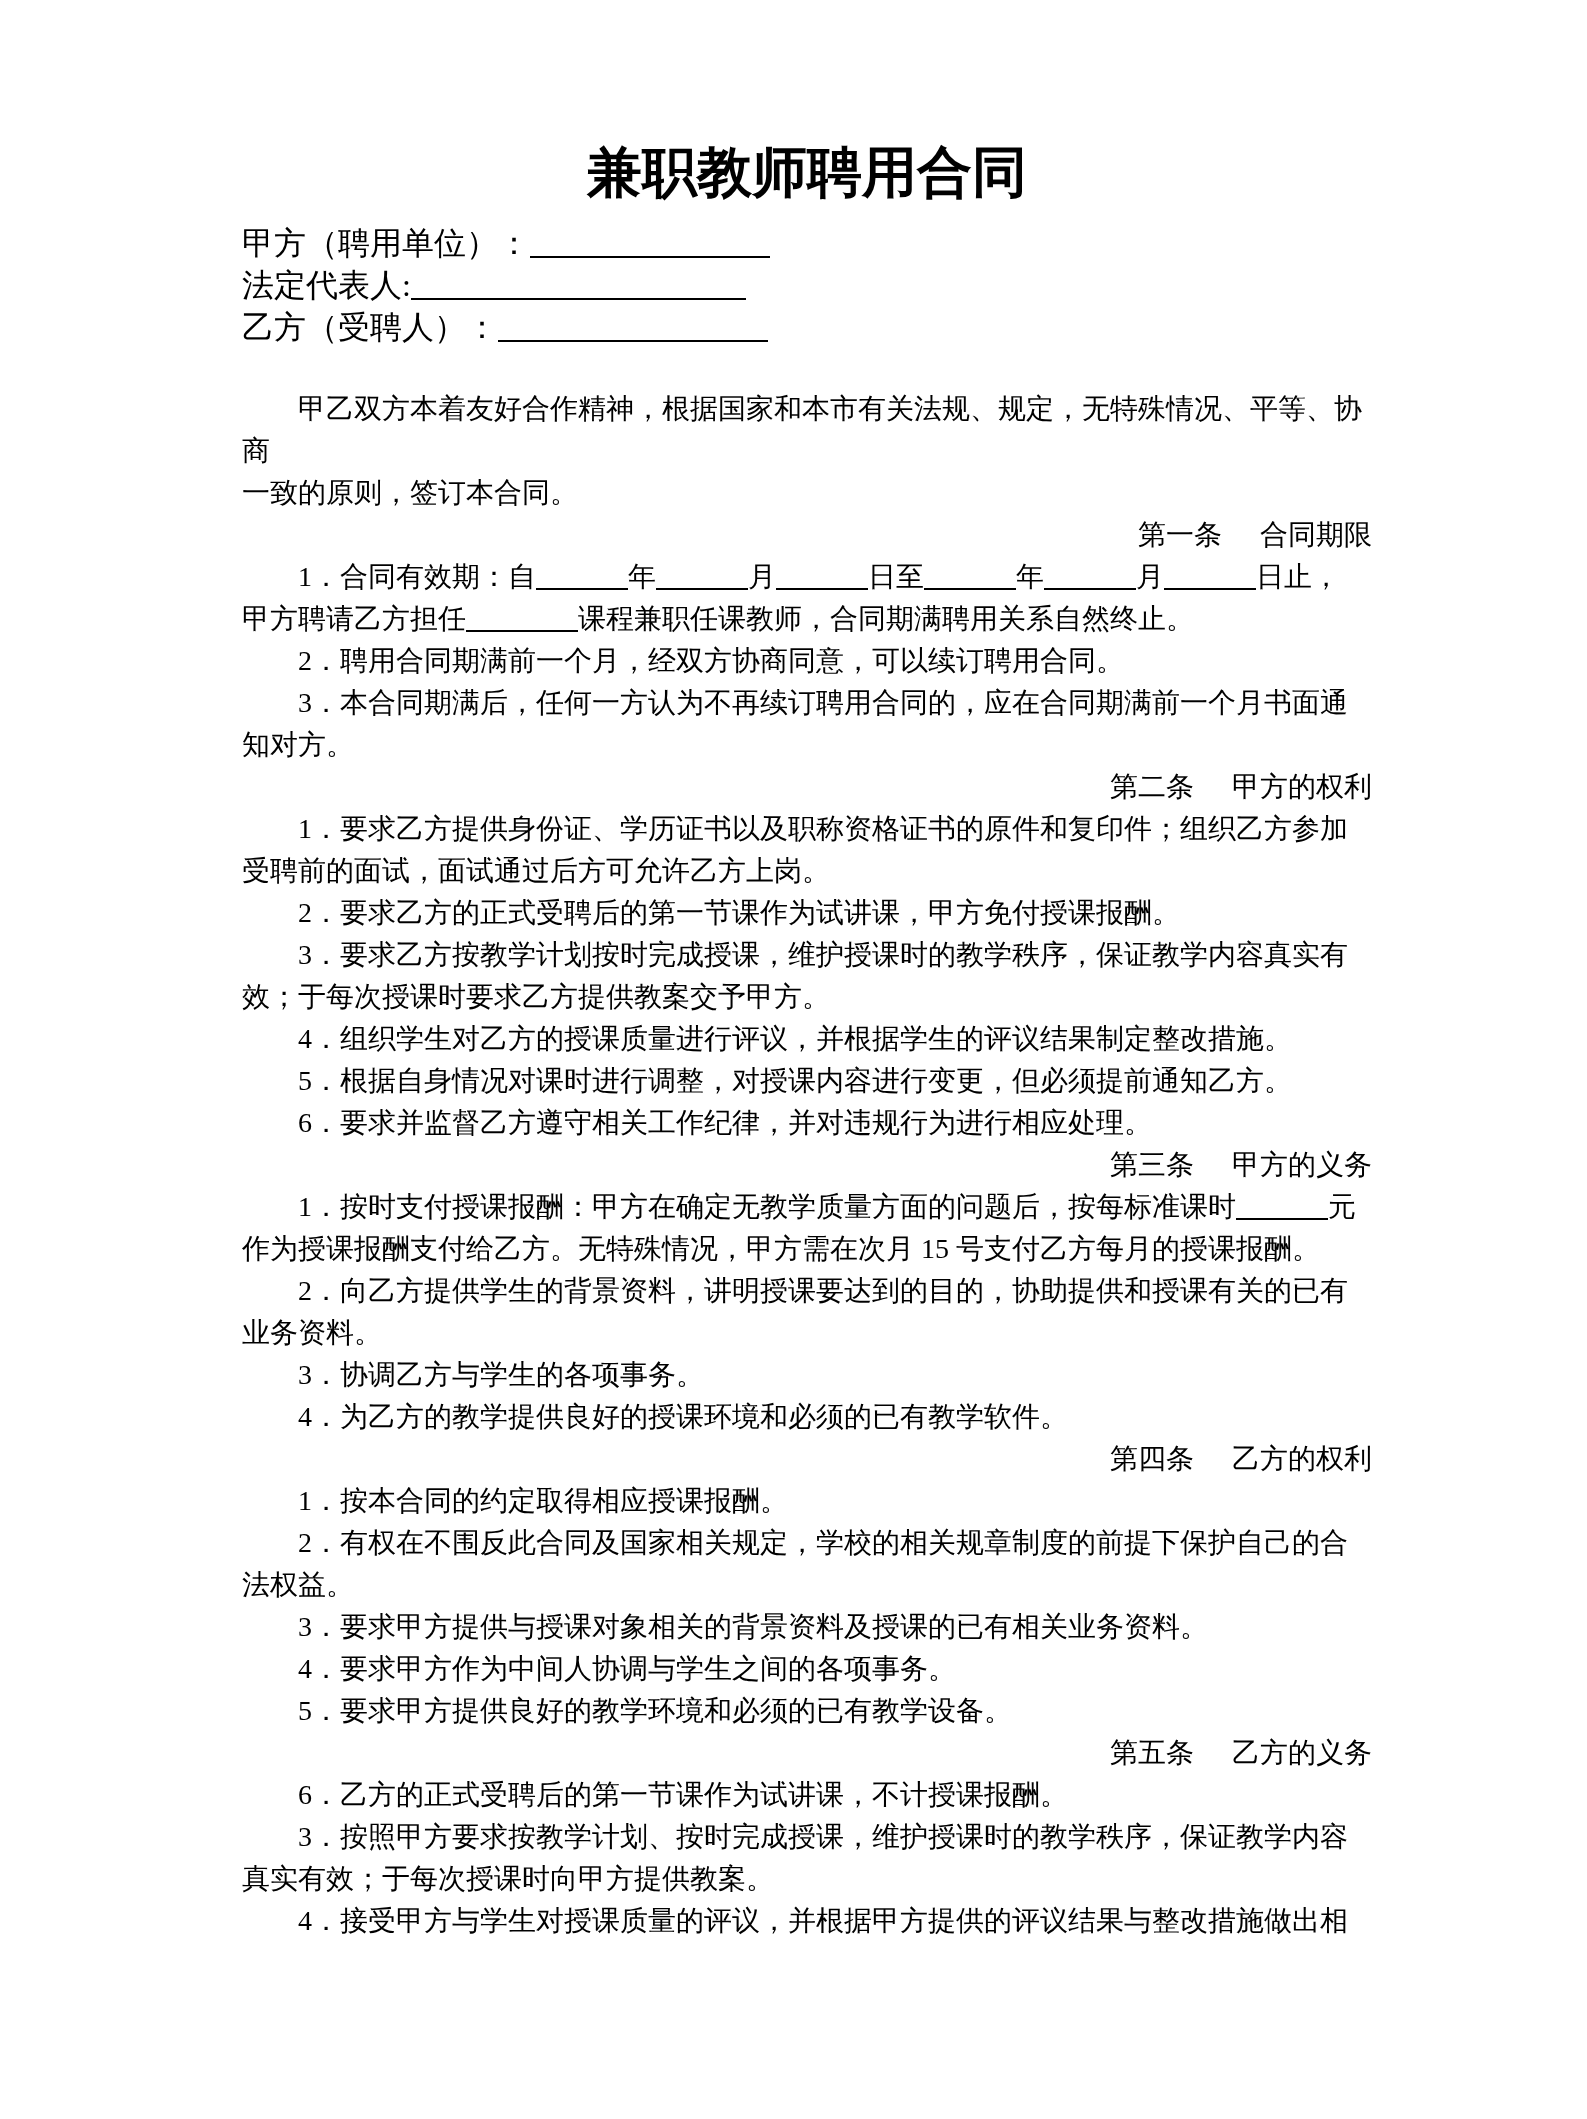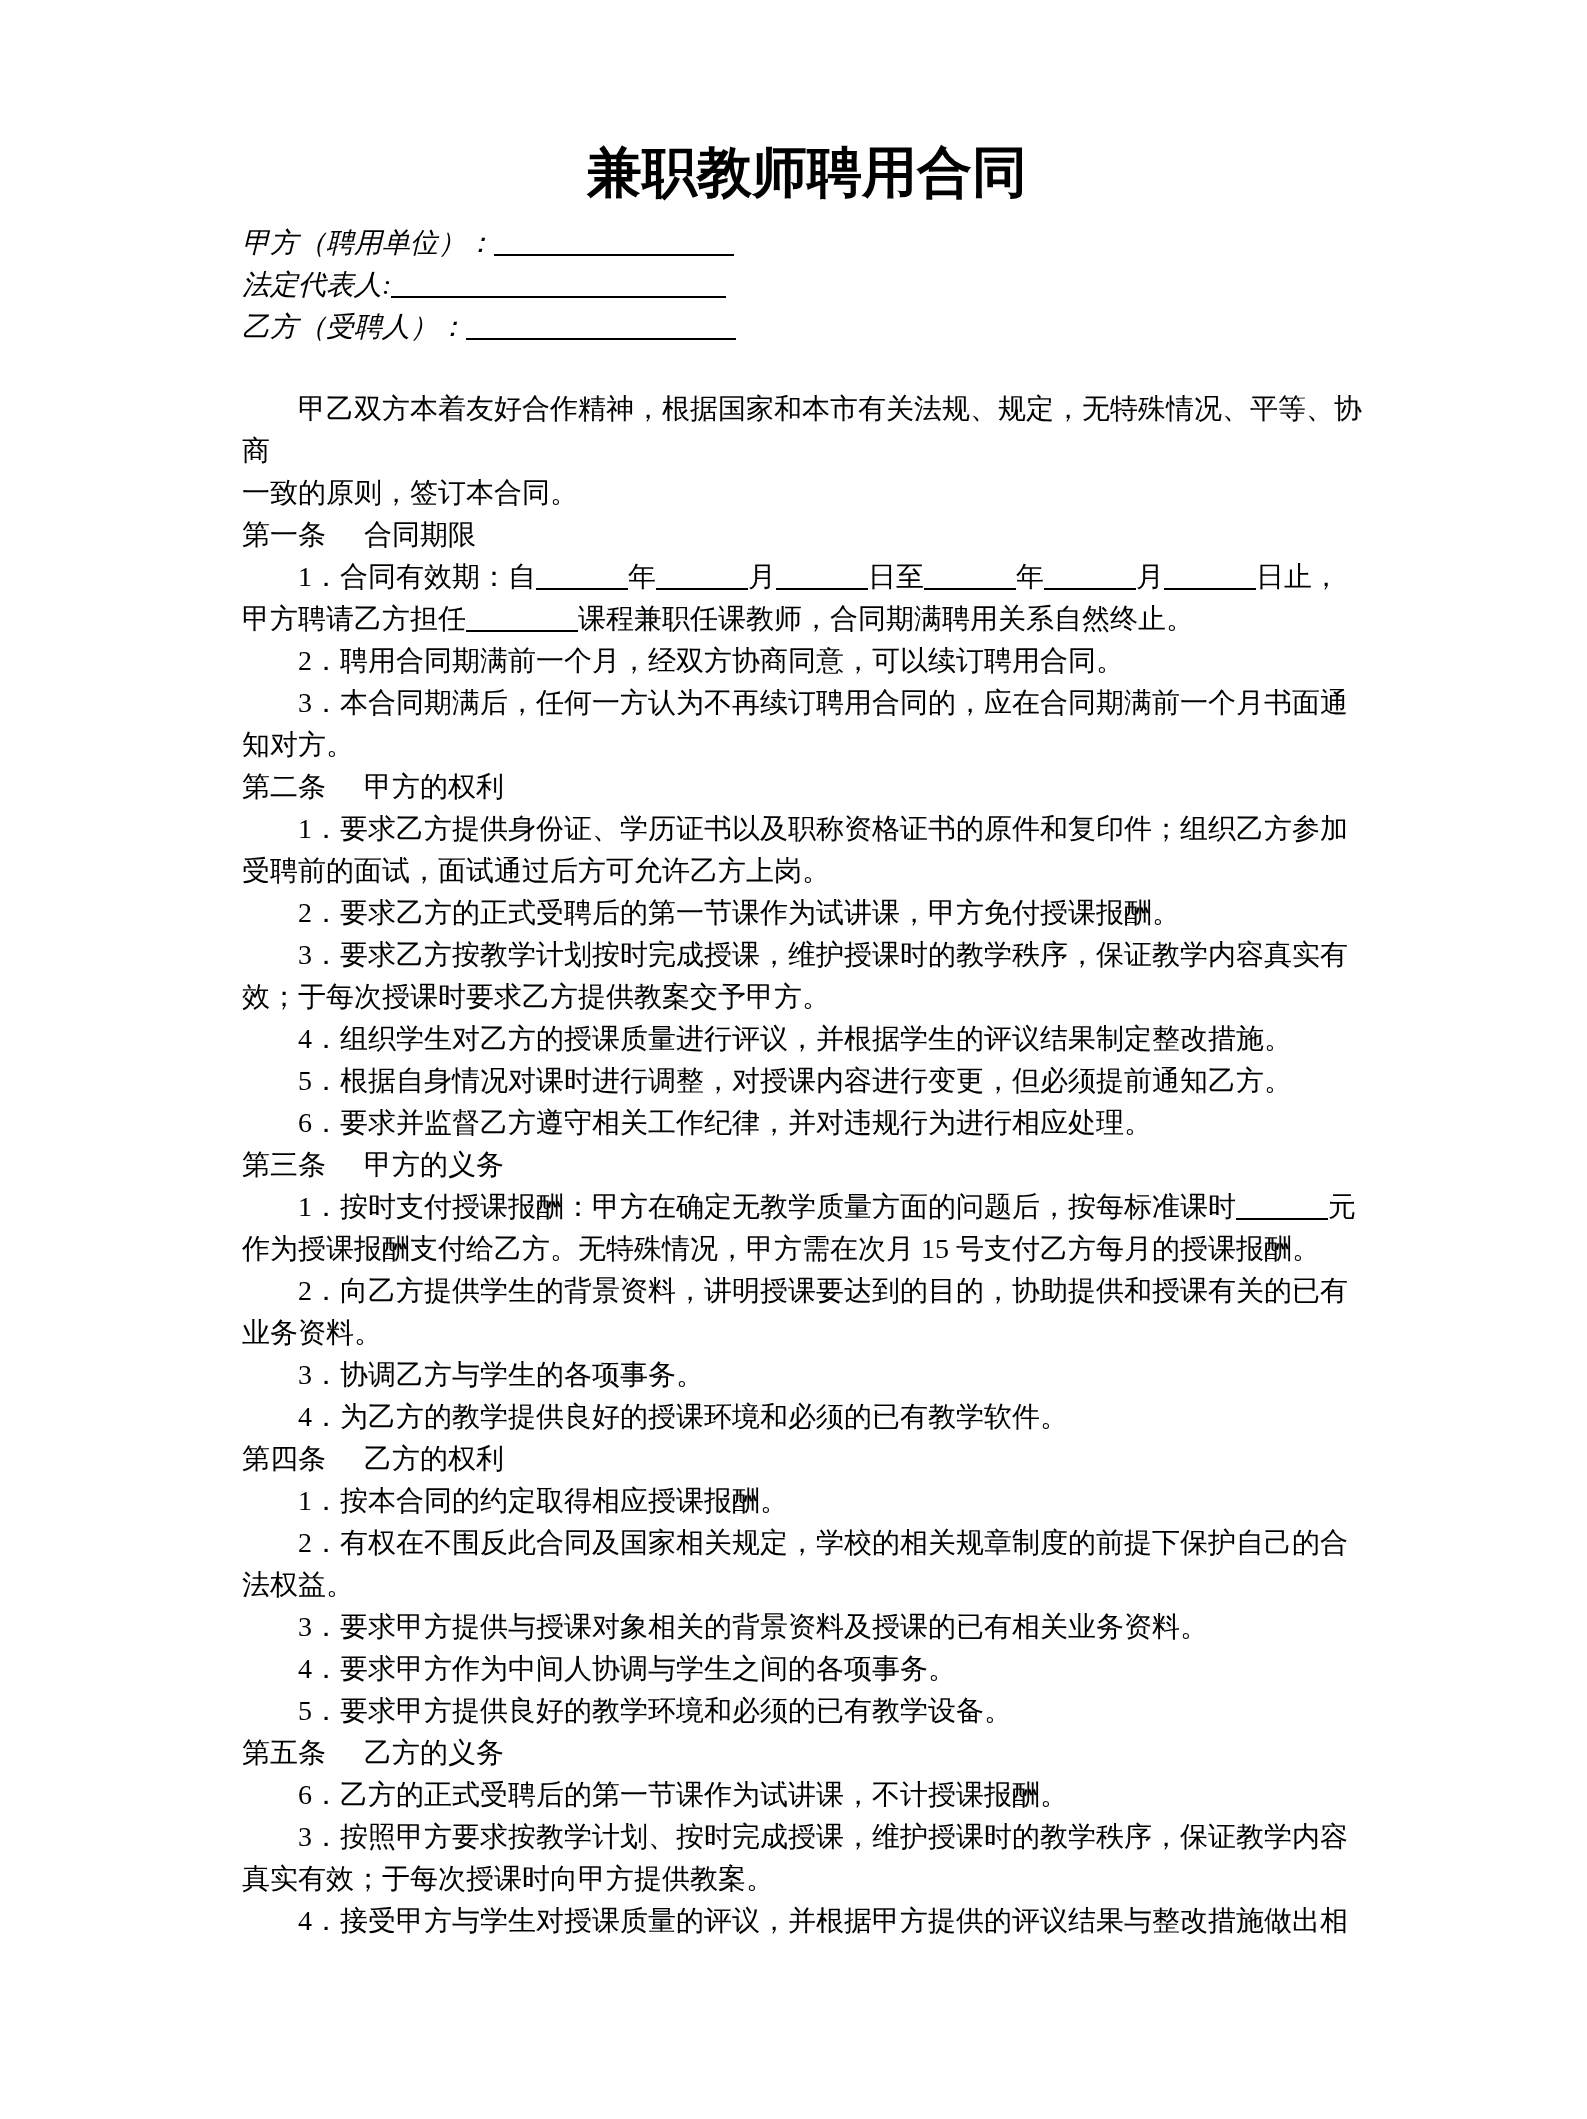--- a/index.html
+++ b/index.html
@@ -19,31 +19,31 @@
   }
   .doc-title {
     width: 1130px;
     margin: 0 0 18px 0;
     font-size: 55px;
     line-height: 62px;
     font-weight: 700;
     text-align: center;
     letter-spacing: 0;
   }
-  .party-fields { font-size: 28px; line-height: 42px; font-style: italic; }
+  .party-fields { font-size: 32px; line-height: 42px; }
   .party-row { margin: 0; }
   .contract-body {
     width: 1130px;
     margin-top: 40px;
     font-size: 28px;
     line-height: 42px;
   }
   .contract-body p { margin: 0; }
   p.indent { text-indent: 56px; }
-  p.heading { text-indent: 0; }
+  p.heading { text-indent: 0; text-align: right; }
   .hspace { display: inline-block; }
   .nowrap { white-space: nowrap; }
   .blank {
     display: inline-block;
     height: 0;
     border-bottom: 2px solid #000;
     transform: translateY(4px);
   }
 </style>
 </head>

